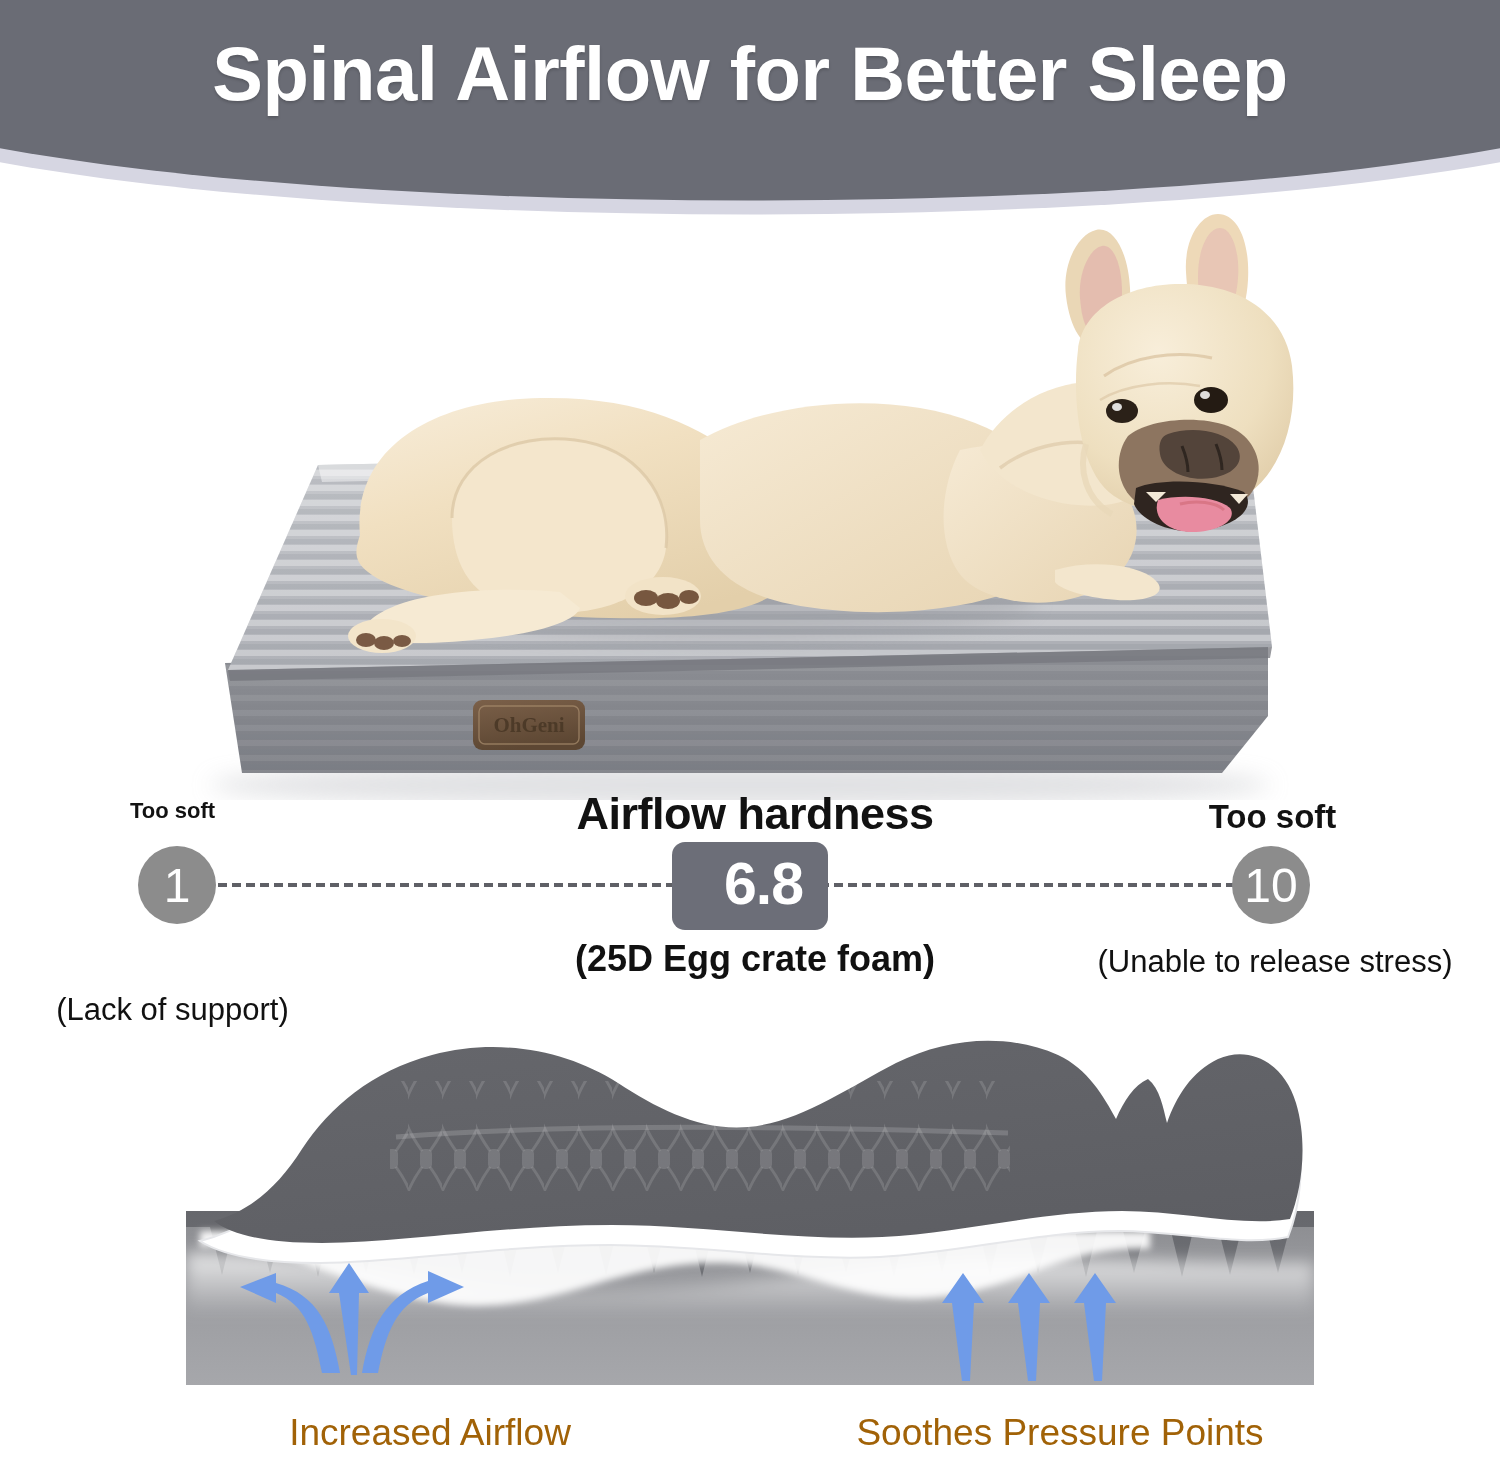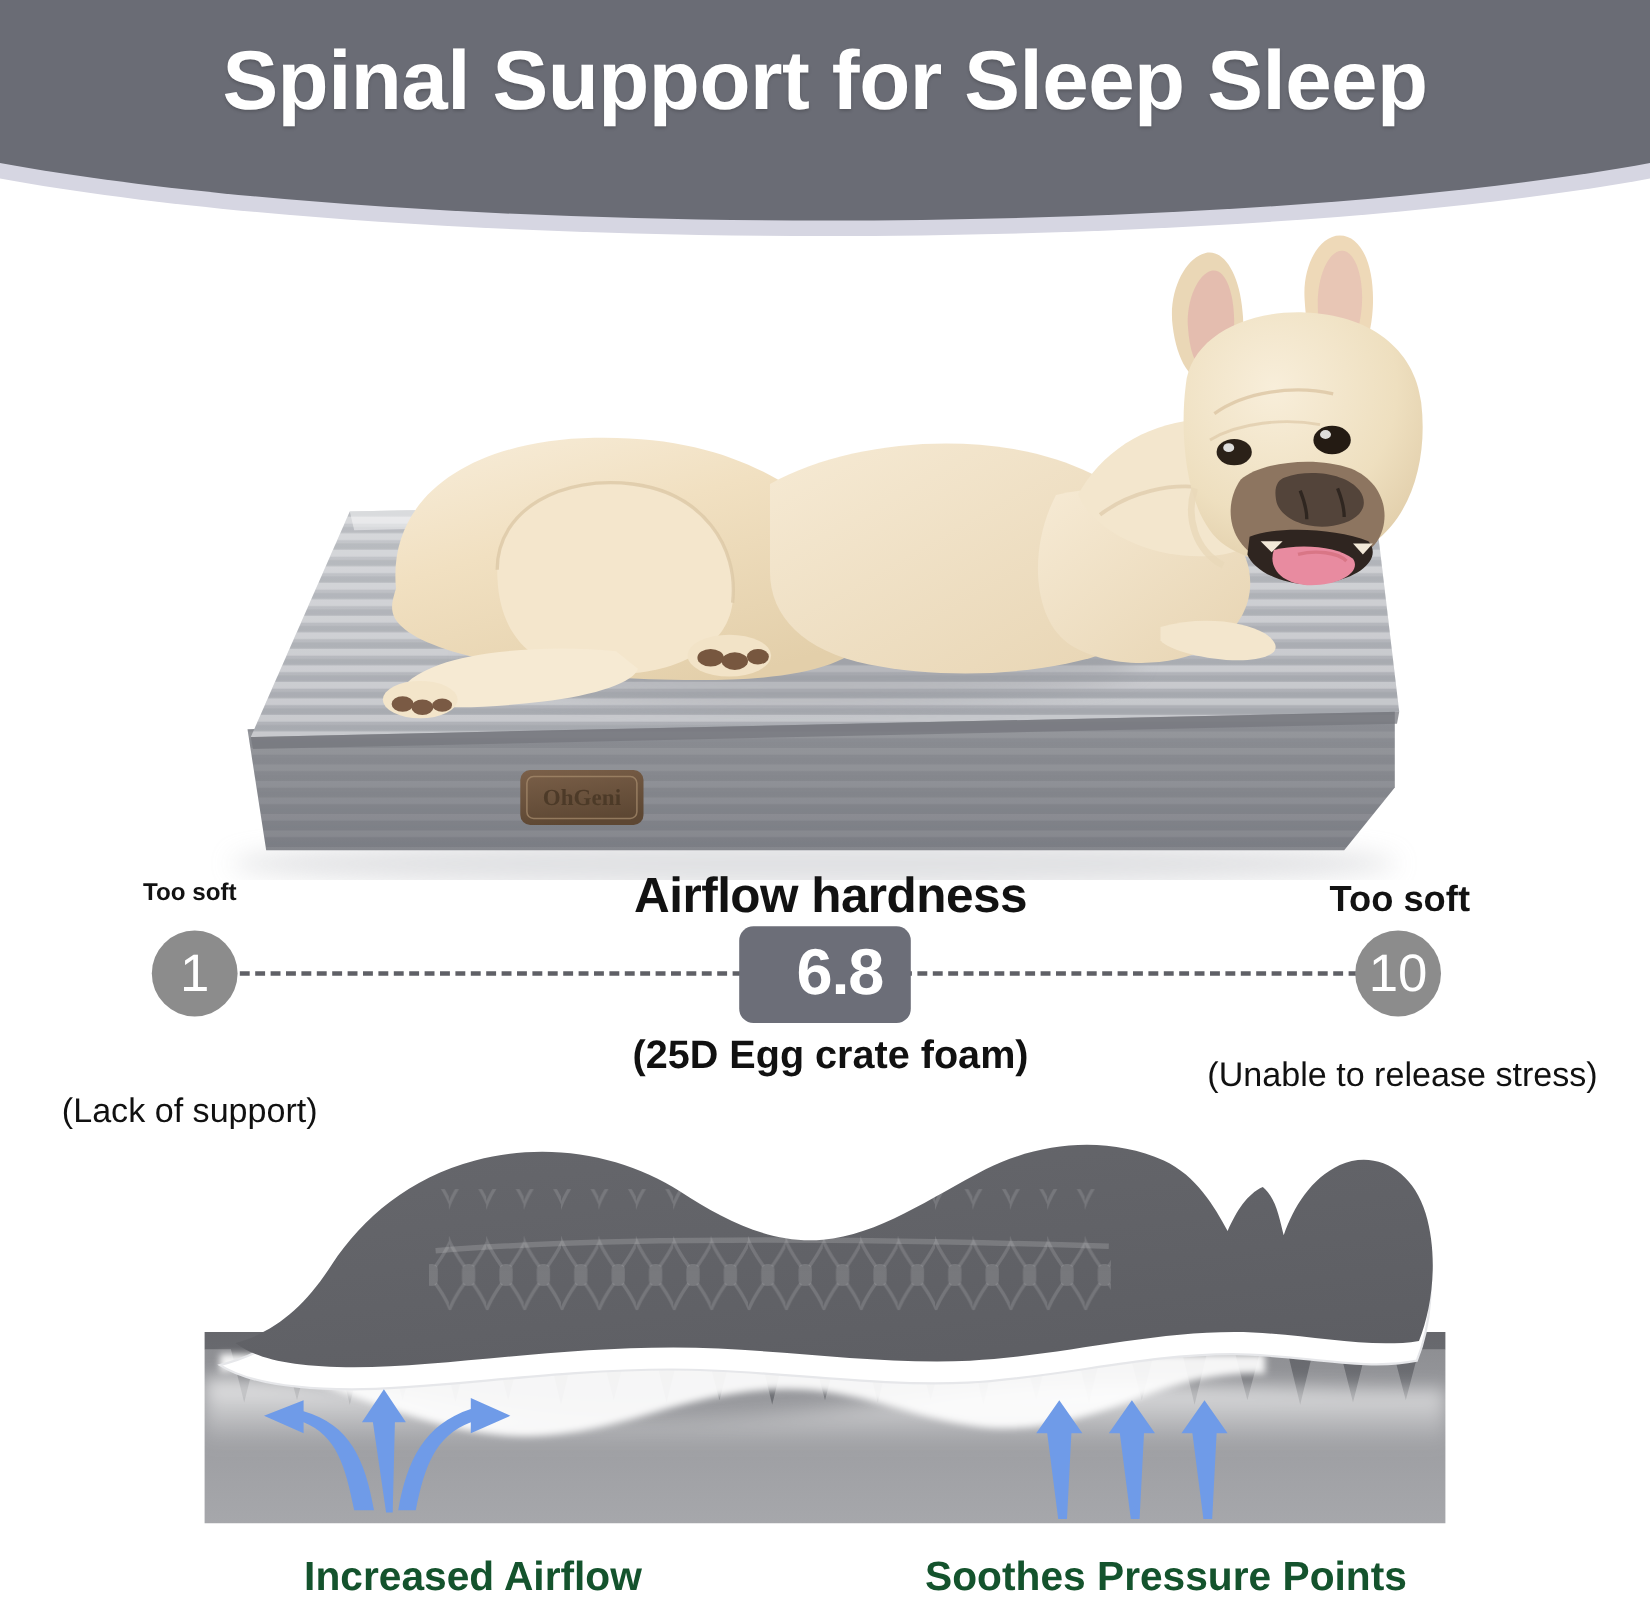--- a/index.html
+++ b/index.html
@@ -73,21 +73,21 @@
   .lbl-toohard  { left: 1180px;top: 6px;  width: 185px; text-align: center; font-size: 33px; }
 
   .sub {
     position: absolute;
     color: #111111;
     white-space: nowrap;
     font-family: "Liberation Sans", sans-serif;
   }
   .sub-left  { left: 20px;  top: 152px; width: 305px; text-align: center; font-size: 31px; font-weight: normal; margin-top: 48px; }
   .sub-mid   { left: 480px; top: 146px; width: 550px; text-align: center; font-size: 36px; font-weight: bold; }
-  .sub-right { left: 1055px;top: 152px; width: 440px; text-align: center; font-size: 31px; font-weight: normal; margin-top: 15px; }
+  .sub-right { left: 1055px;top: 152px; width: 440px; text-align: center; font-size: 31px; font-weight: normal; }
 
   .node-num {
     position: absolute;
     color: #ffffff;
     font-family: "Liberation Sans", sans-serif;
     text-align: center;
     white-space: nowrap;
   }
   .num-1  { left: 138px;  top: 66px; width: 78px;  font-size: 48px; font-weight: normal; }
   .num-68 { left: 672px;  top: 58px; width: 183px; font-size: 59px; font-weight: bold; letter-spacing: -1px; }
@@ -98,42 +98,42 @@
     position: absolute;
     left: 0; top: 1015px;
     width: 1500px;
     height: 370px;
   }
   .xsec-svg { position: absolute; left: 0; top: 0; }
 
   
   .caption {
     position: absolute;
-    color: #14532d;
+    color: #a16207;
     font-size: 37px;
-    font-weight: bold;
+    font-weight: normal;
     white-space: nowrap;
     font-family: "Liberation Sans", sans-serif;
   }
   .cap-air  { left: 180px; top: 1412px; width: 500px; text-align: center; }
   .cap-pres { left: 760px; top: 1412px; width: 600px; text-align: center; }
 </style>
 </head>
 <body>
 
 <div id="page">
 
   <div class="banner-wrap">
     <svg class="banner-svg" width="1500" height="250" viewBox="0 0 1500 250">
 
       <path d="M -60 -10 L 1560 -10 L 1560 150 C 1180 236, 320 236, -60 150 Z" fill="#d6d6e2"></path>
 
       <path d="M -60 -10 L 1560 -10 L 1560 136 C 1180 222, 320 222, -60 136 Z" fill="#6a6c75"></path>
     </svg>
-    <div class="banner-title">Spinal Support for Sleep Sleep</div>
+    <div class="banner-title">Spinal Airflow for Better Sleep</div>
   </div>
 
   <div class="product-area">
     <svg class="product-svg" width="1500" height="600" viewBox="0 0 1500 600">
       <defs>
 
         <linearGradient id="topG" x1="0" y1="0" x2="0.25" y2="1">
           <stop offset="0%" stop-color="#c9cbcf"></stop>
           <stop offset="45%" stop-color="#bdbfc4"></stop>
           <stop offset="100%" stop-color="#aeb0b6"></stop>

